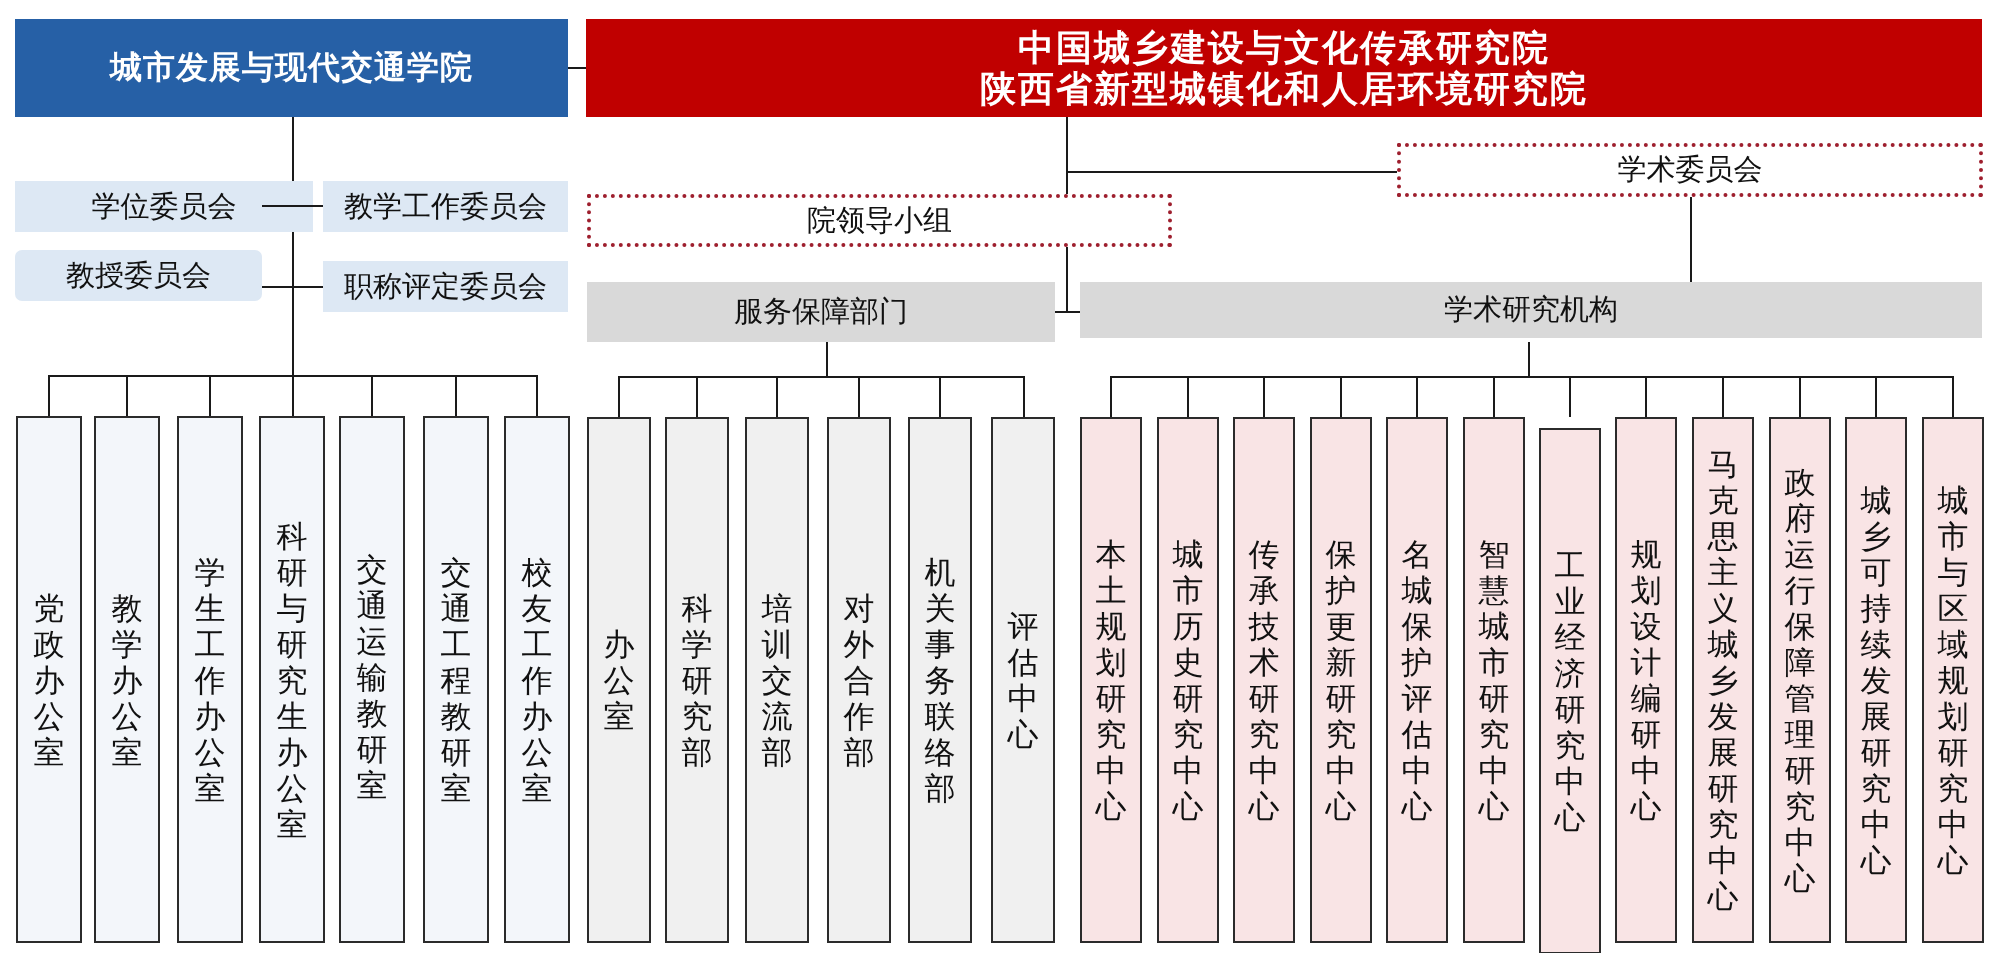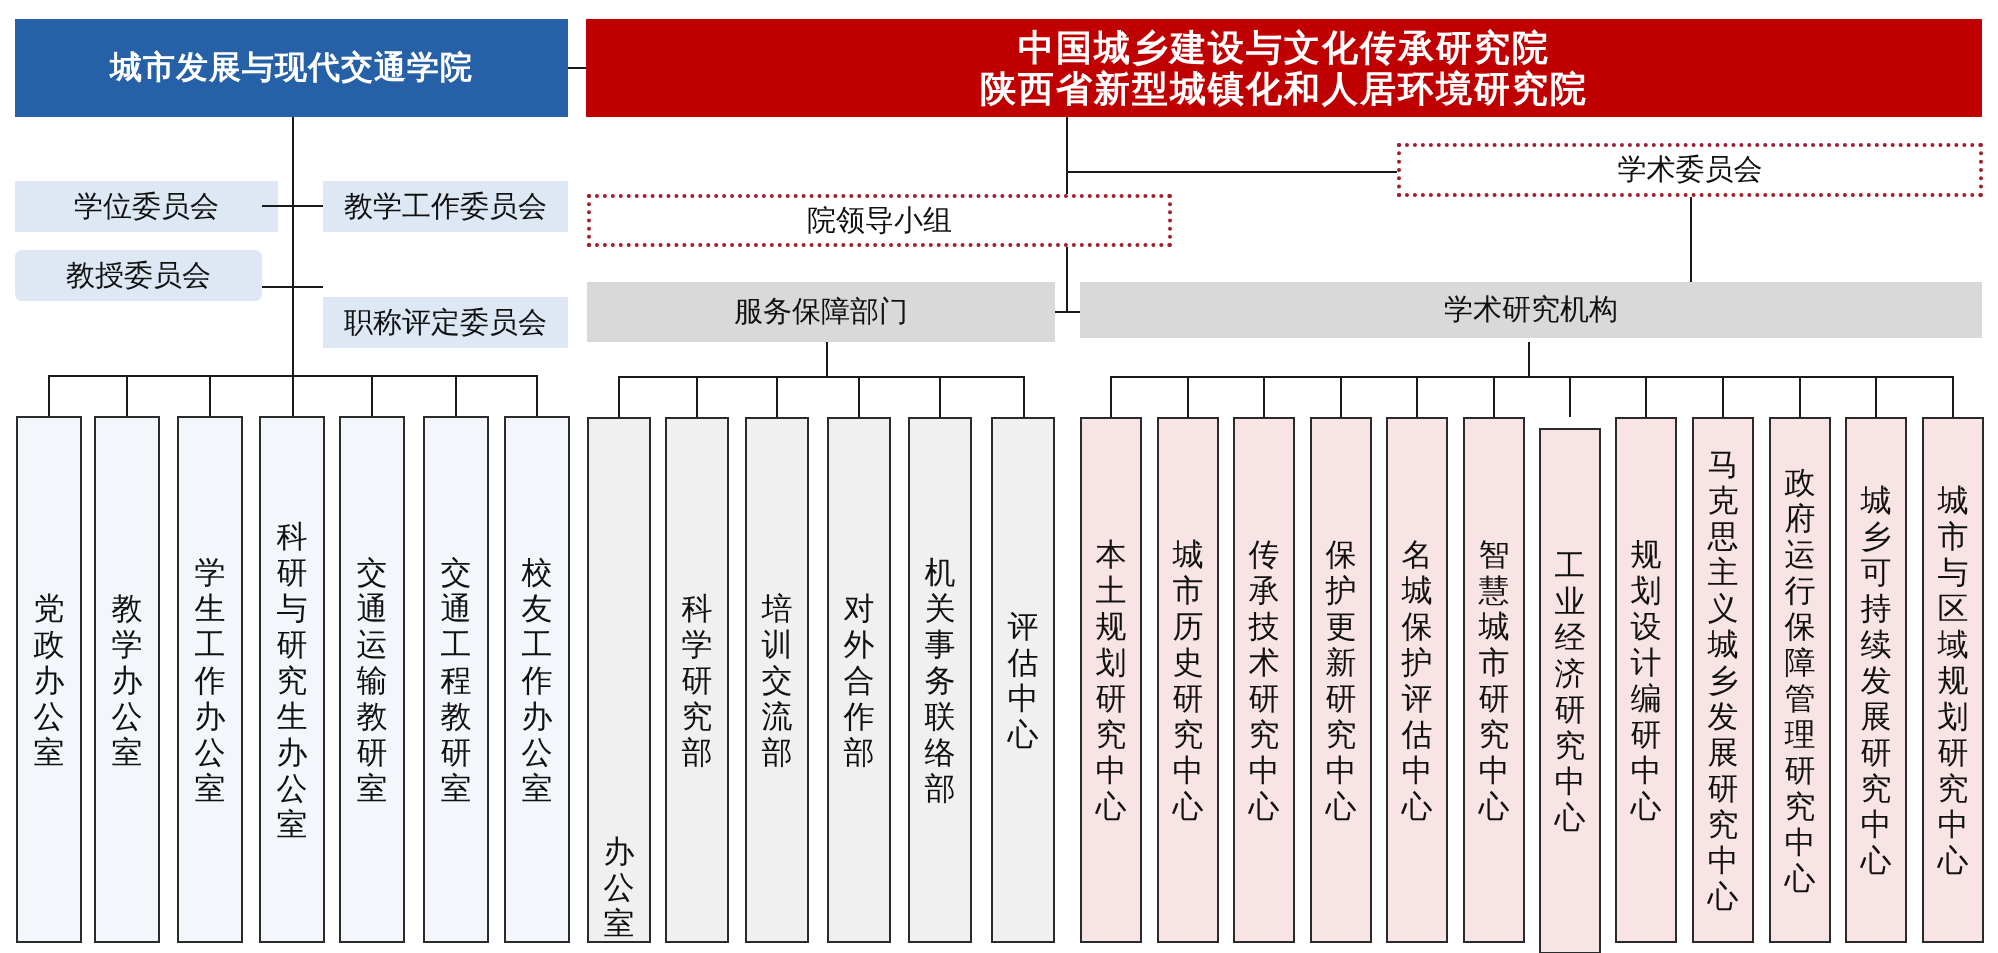--- a/index.html
+++ b/index.html
@@ -52,30 +52,30 @@
   <span>城市发展与现代交通学院</span>
 </div>
 <div class="line" style="left:568px; top:67px; width:18px; height:2px;"></div>
 <div class="abs hdr hdr-red" style="left:586px; top:19px; width:1396px; height:98px;">
   <span>中国城乡建设与文化传承研究院</span>
   <span>陕西省新型城镇化和人居环境研究院</span>
 </div>
 
 <div class="line" style="left:292px; top:117px; width:2px; height:299px;"></div>
 
-<div class="abs committee" style="left:15px; top:181px; width:263px; height:51px;">
+<div class="abs committee" style="left:15px; top:181px; width:298px; height:51px;">
   <span>学位委员会</span>
 </div>
 <div class="abs committee" style="left:323px; top:181px; width:245px; height:51px;">
   <span>教学工作委员会</span>
 </div>
 <div class="abs committee" style="left:15px; top:250px; width:247px; height:51px;border-radius:7px;">
   <span>教授委员会</span>
 </div>
-<div class="abs committee" style="left:323px; top:261px; width:245px; height:51px;margin-top:36px;">
+<div class="abs committee" style="left:323px; top:261px; width:245px; height:51px;">
   <span>职称评定委员会</span>
 </div>
 <div class="line" style="left:262px; top:205px; width:61px; height:2px;"></div>
 <div class="line" style="left:262px; top:286px; width:61px; height:2px;"></div>
 
 <div class="line" style="left:48px; top:375px; width:490px; height:2px;"></div>
 <div class="line" style="left:48px; top:376px; width:2px; height:40px;"></div>
 <div class="line" style="left:126px; top:376px; width:2px; height:40px;"></div>
 <div class="line" style="left:209px; top:376px; width:2px; height:40px;"></div>
 <div class="line" style="left:371px; top:376px; width:2px; height:40px;"></div>
@@ -87,21 +87,21 @@
 </div>
 <div class="abs unit unit-left" style="left:94px;">
   <span class="vtext">教学办公室</span>
 </div>
 <div class="abs unit unit-left" style="left:177px;">
   <span class="vtext">学生工作办公室</span>
 </div>
 <div class="abs unit unit-left" style="left:259px;">
   <span class="vtext">科研与研究生办公室</span>
 </div>
-<div class="abs unit unit-left" style="left:339px;">
+<div class="abs unit unit-left" style="left:339px;font-family:Liberation Mono, monospace;">
   <span class="vtext">交通运输教研室</span>
 </div>
 <div class="abs unit unit-left" style="left:423px;">
   <span class="vtext">交通工程教研室</span>
 </div>
 <div class="abs unit unit-left" style="left:504px;">
   <span class="vtext">校友工作办公室</span>
 </div>
 
 <div class="line" style="left:1066px; top:117px; width:2px; height:195px;"></div>
@@ -125,21 +125,21 @@
 
 <div class="line" style="left:826px; top:342px; width:2px; height:35px;"></div>
 <div class="line" style="left:618px; top:376px; width:407px; height:2px;"></div>
 <div class="line" style="left:618px; top:377px; width:2px; height:40px;"></div>
 <div class="line" style="left:696px; top:377px; width:2px; height:40px;"></div>
 <div class="line" style="left:776px; top:377px; width:2px; height:40px;"></div>
 <div class="line" style="left:858px; top:377px; width:2px; height:40px;"></div>
 <div class="line" style="left:939px; top:377px; width:2px; height:40px;"></div>
 <div class="line" style="left:1023px; top:377px; width:2px; height:40px;"></div>
 
-<div class="abs unit unit-mid" style="left:587px;align-items:flex-end;">
+<div class="abs unit unit-mid" style="left:587px;">
   <span class="vtext">办公室</span>
 </div>
 <div class="abs unit unit-mid" style="left:665px;">
   <span class="vtext">科学研究部</span>
 </div>
 <div class="abs unit unit-mid" style="left:745px;">
   <span class="vtext">培训交流部</span>
 </div>
 <div class="abs unit unit-mid" style="left:827px;">
   <span class="vtext">对外合作部</span>

